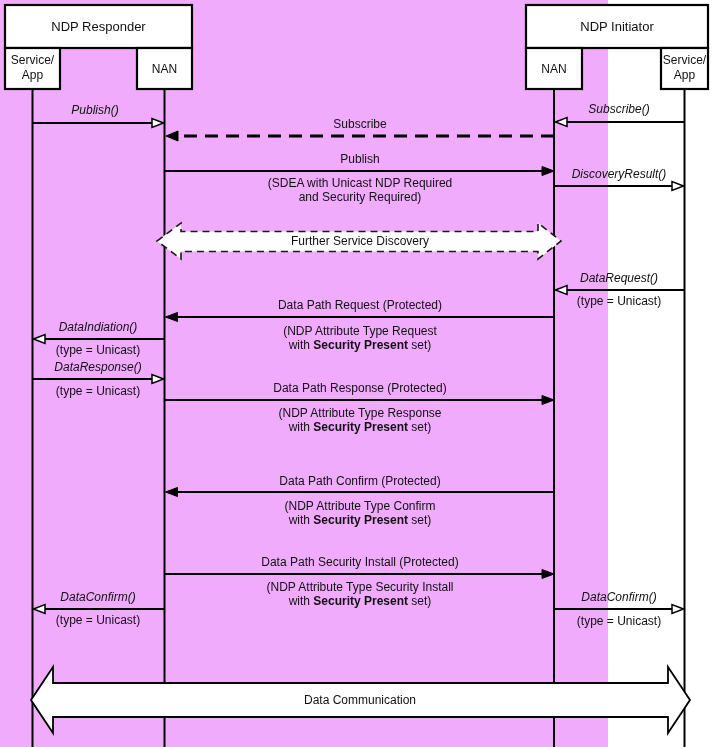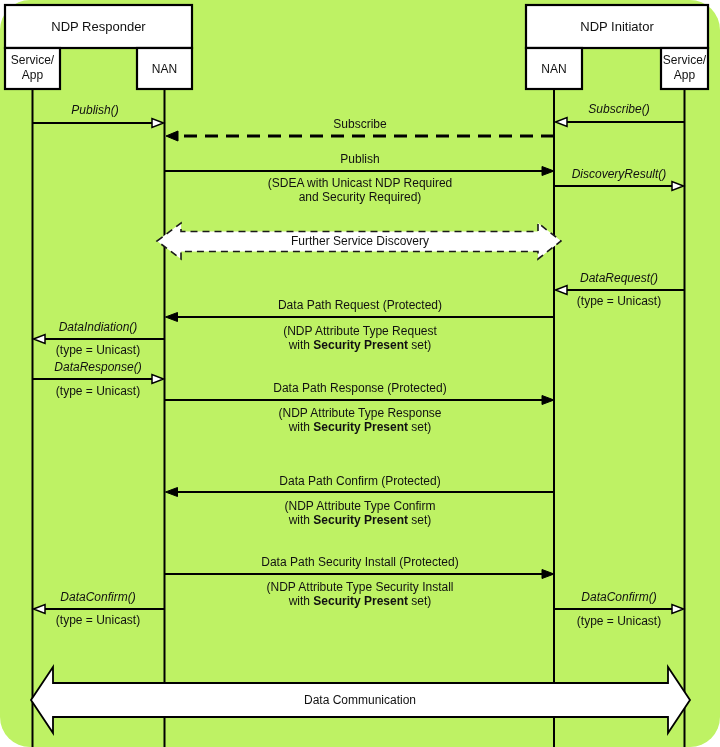--- a/index.html
+++ b/index.html
@@ -1,16 +1,16 @@
 <!DOCTYPE html>
 <html><head>
 <meta charset="utf-8">
 <style>
   html, body { margin: 0; padding: 0; background: #ffffff; }
-  .stage { position: relative; width: 720px; height: 747px; background: #bef264; border-radius: 30px; }
+  .stage { position: relative; width: 608px; height: 747px; background: #f0abfc; }
   svg { display: block; }
   .lbl  { font-family: "Liberation Sans", sans-serif; font-size: 12px; fill: #111; }
   .ttl  { font-family: "Liberation Sans", sans-serif; font-size: 13px; fill: #111; }
   .call { font-style: italic; }
   .mid  { text-anchor: middle; }
   .bold { font-weight: bold; }
   .ln   { stroke: #000; stroke-width: 2; }
   .arr  { stroke: #000; stroke-width: 1.8; }
   .boxr { fill: #fff; stroke: #000; stroke-width: 2.2; }
   .openhead { fill: #fff; stroke: #000; stroke-width: 1.5; }

